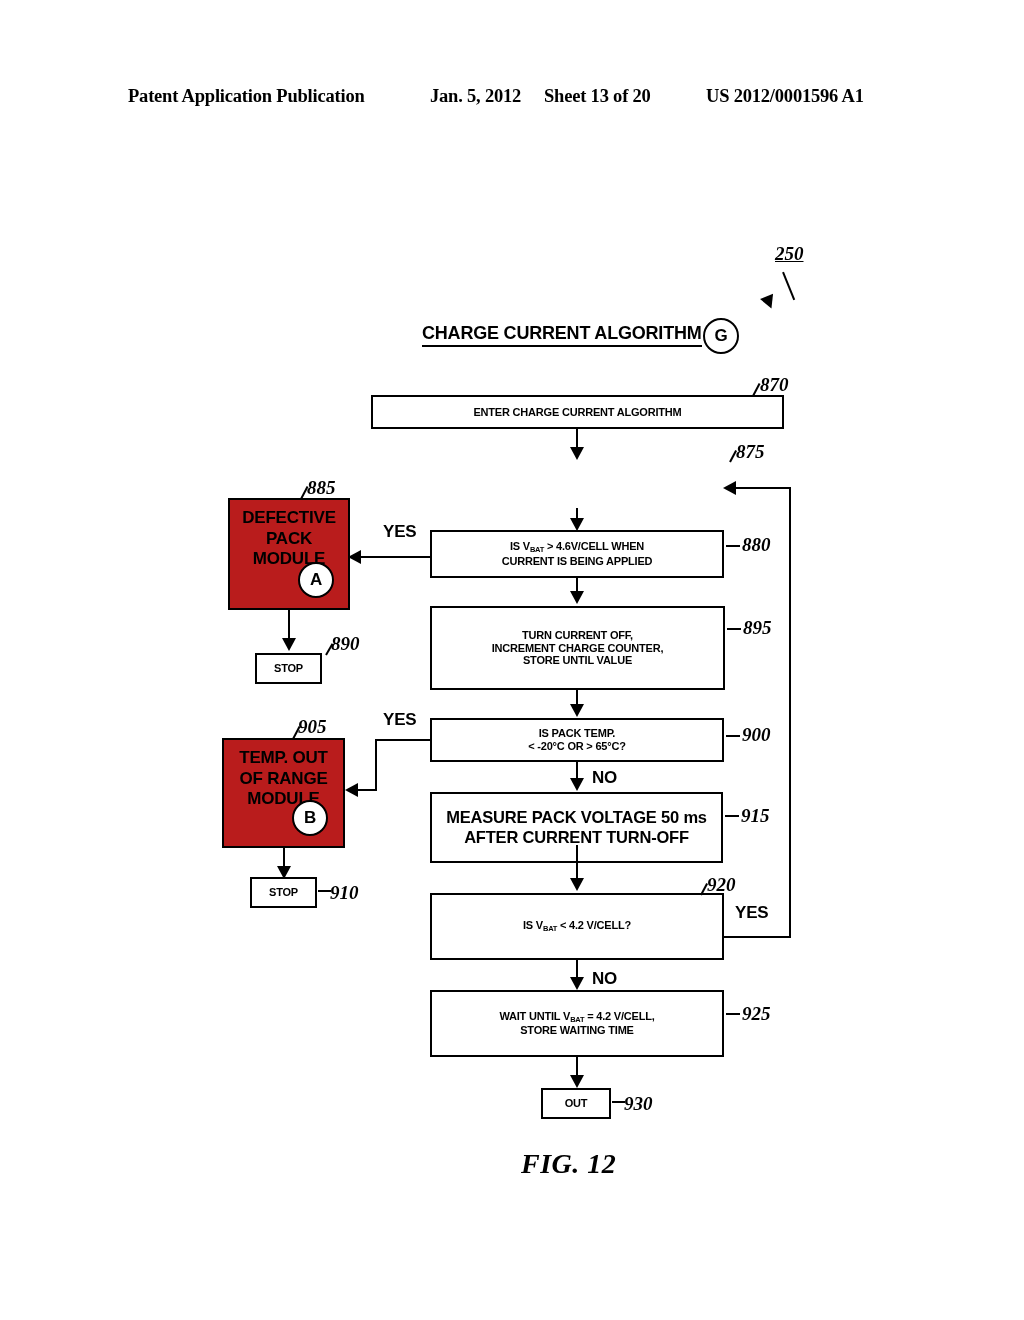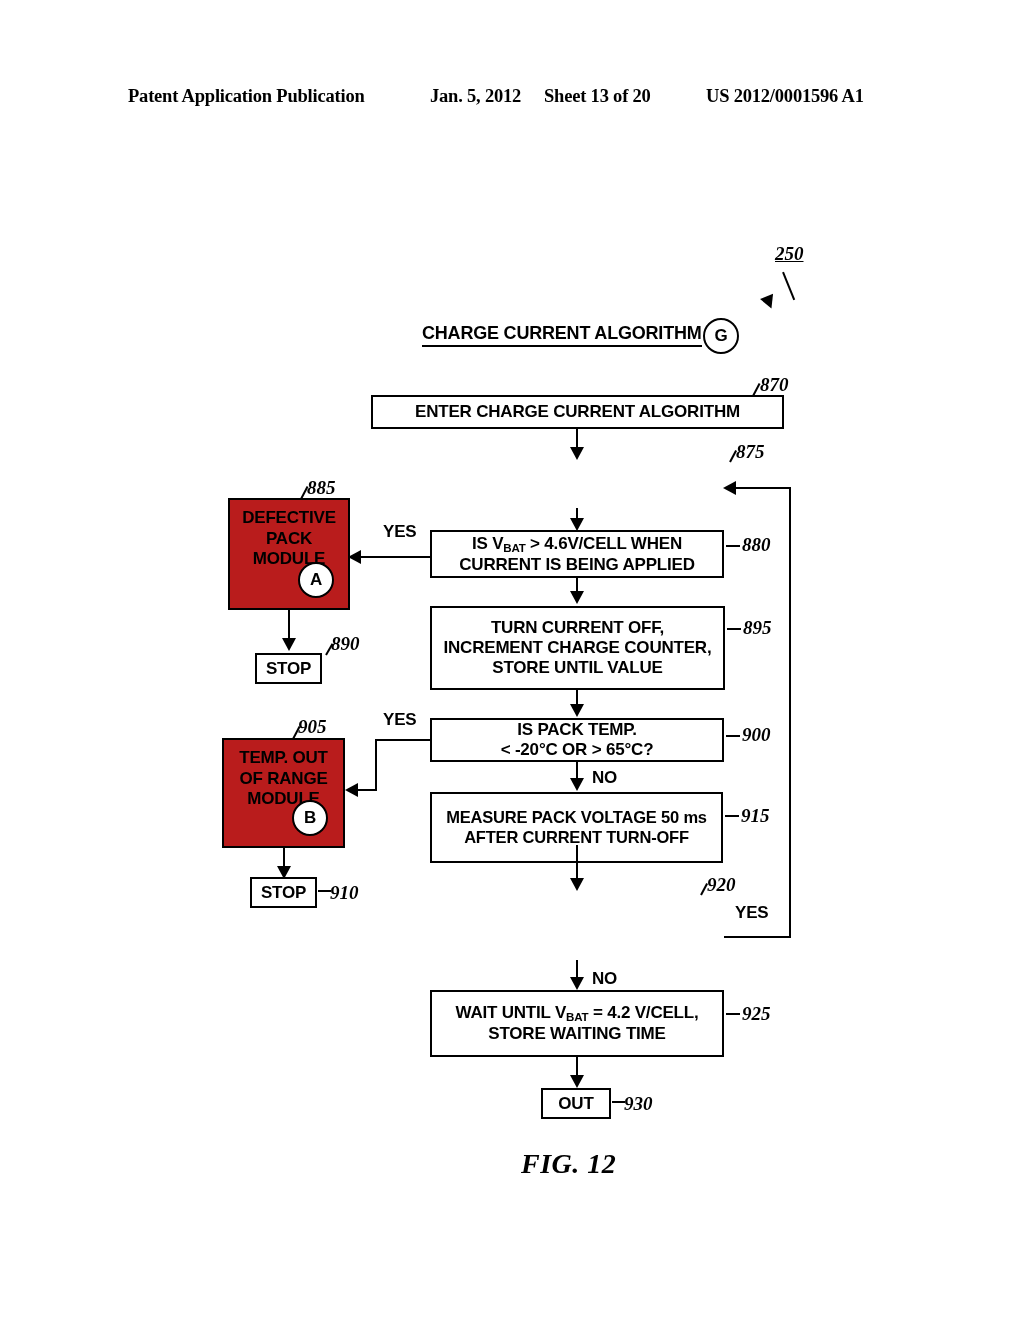--- a/index.html
+++ b/index.html
@@ -42,21 +42,21 @@
   
   .box {
     position: absolute;
     box-sizing: border-box;
     border: 2.3px solid #000;
     background: #fff;
     display: flex;
     align-items: center;
     justify-content: center;
     text-align: center;
-    font-size: 17px;
+    font-size: 11px;
     font-weight: bold;
     line-height: 1.16;
     letter-spacing: -0.2px;
     padding: 0 4px;
   }
   .box.small { font-size: 16.5px; }
 
   
   .modbox {
     position: absolute;
@@ -272,20 +272,25 @@
   <div class="box small" style="left:430px; top:792px; width:293px; height:71px; flex-direction:column;">
     <span>MEASURE PACK VOLTAGE 50 ms</span>
     <span>AFTER CURRENT TURN-OFF</span>
   </div>
   <div class="ln lnh" style="left:725px; top:815px; width:14px;"></div>
   <div class="ref" style="left:741px; top:805px;">915</div>
 
   <div class="ln lnv" style="left:576px; top:845px; height:35px;"></div>
   <div class="arr arr-d" style="left:570px; top:878px;"></div>
 
+  <div class="box" style="left:430px; top:893px; width:294px; height:67px;">
+    <span>
+      <span>IS V</span><sub>BAT</sub><span> &lt;  4.2 V/CELL?</span>
+    </span>
+  </div>
   <div class="ln lnv" style="left:700px; top:882px; height:13px; transform:rotate(28deg); transform-origin:bottom center;"></div>
   <div class="ref" style="left:707px; top:874px;">920</div>
 
   <div class="blabel" style="left:735px; top:903px;">YES</div>
   <div class="ln lnh" style="left:724px; top:936px; width:67px;"></div>
   <div class="ln lnv" style="left:789px; top:487px; height:451px;"></div>
   <div class="ln lnh" style="left:736px; top:487px; width:55px;"></div>
   <div class="arr arr-l" style="left:723px; top:481px;"></div>
 
   <div class="blabel" style="left:592px; top:969px;">NO</div>

